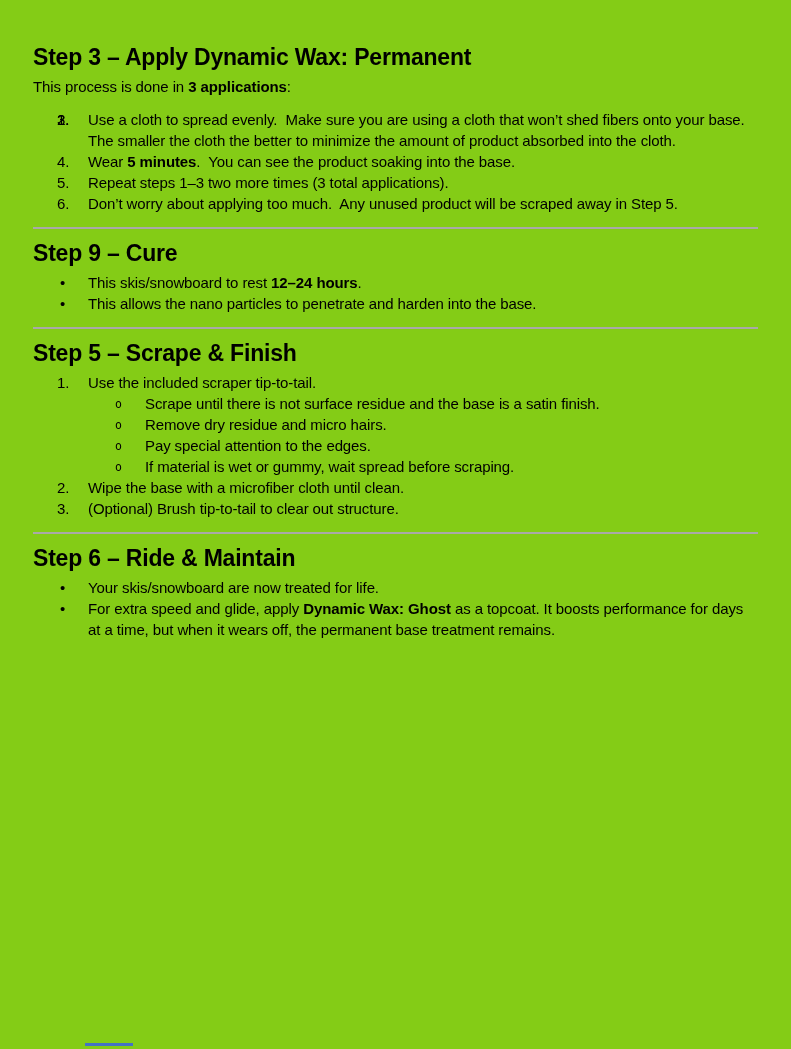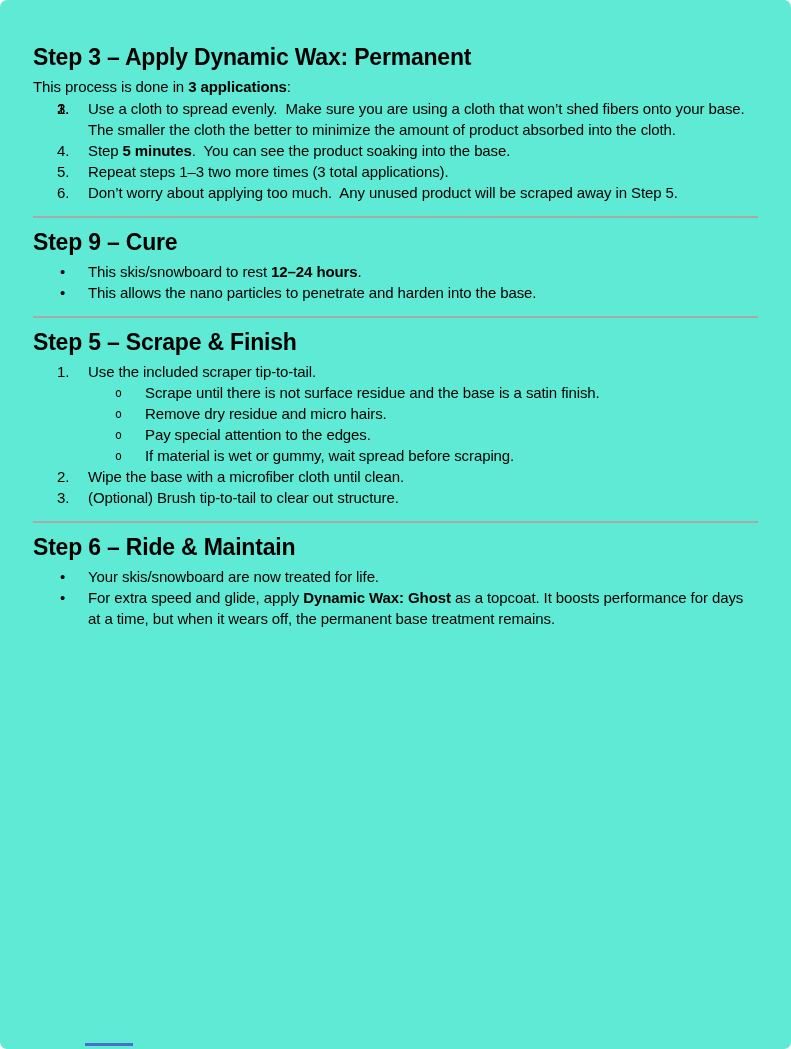--- a/index.html
+++ b/index.html
@@ -1,38 +1,37 @@
 <!DOCTYPE html>
 <html><head>
 <meta charset="utf-8">
 <style>
   html,body{margin:0;padding:0;background:#ffffff;}
   .page{
     position:relative;
     width:791px;height:1049px;
     box-sizing:border-box;
-    background:#5eead4;
+    background:#84cc16;
     color:#000000;
     font-family:"Liberation Sans","DejaVu Sans",sans-serif;
     padding:44px 33px 0 33px;
     overflow:hidden;
-    border-radius:7px;
   }
   .sec-heading{
     font-size:23px;
     line-height:26px;
     font-weight:700;
     letter-spacing:-0.2px;
     margin:0 0 6px 0;
   }
   .intro{
     font-size:15px;
     line-height:21px;
     letter-spacing:-0.1px;
-    margin:0 0 1px 0;
+    margin:0 0 12px 0;
   }
   .list{
     list-style:none;
     margin:0;padding:0;
     font-size:15px;
     line-height:21px;
     letter-spacing:-0.1px;
   }
   .item{position:relative;padding-left:55px;}
   .item > .marker{position:absolute;left:24px;top:0;}
@@ -64,21 +63,21 @@
 
 <div class="page" style="--rule-color: #a9a9a9; --accent-color: #4472c4;">
 
   <section class="sec">
     <h1 class="sec-heading">Step 3 – Apply Dynamic Wax: Permanent</h1>
     <p class="intro"><span class="seg">This process is done in </span><span class="seg b">3 applications</span><span class="seg">:</span></p>
     <ol class="list">
         <li class="item lvl1"><span class="marker">1.</span></li>
         <li class="item lvl1"><span class="marker">2.</span></li>
         <li class="item lvl1"><span class="marker">3.</span><span><span class="seg">Use a cloth to spread evenly.  Make sure you are using a cloth that won’t shed fibers onto your base.  The smaller the cloth the better to minimize the amount of product absorbed into the cloth.</span></span></li>
-        <li class="item lvl1"><span class="marker">4.</span><span><span class="seg">Step </span><span class="seg b">5 minutes</span><span class="seg">.  You can see the product soaking into the base.</span></span></li>
+        <li class="item lvl1"><span class="marker">4.</span><span><span class="seg">Wear </span><span class="seg b">5 minutes</span><span class="seg">.  You can see the product soaking into the base.</span></span></li>
         <li class="item lvl1"><span class="marker">5.</span><span><span class="seg">Repeat steps 1–3 two more times (3 total applications).</span></span></li>
         <li class="item lvl1"><span class="marker">6.</span><span><span class="seg">Don’t worry about applying too much.  Any unused product will be scraped away in Step 5.</span></span></li>
       </ol>
   </section>
 
   <div class="rule"></div>
 
   <section class="sec">
     <h1 class="sec-heading">Step 9 – Cure</h1>
     <ul class="list">

